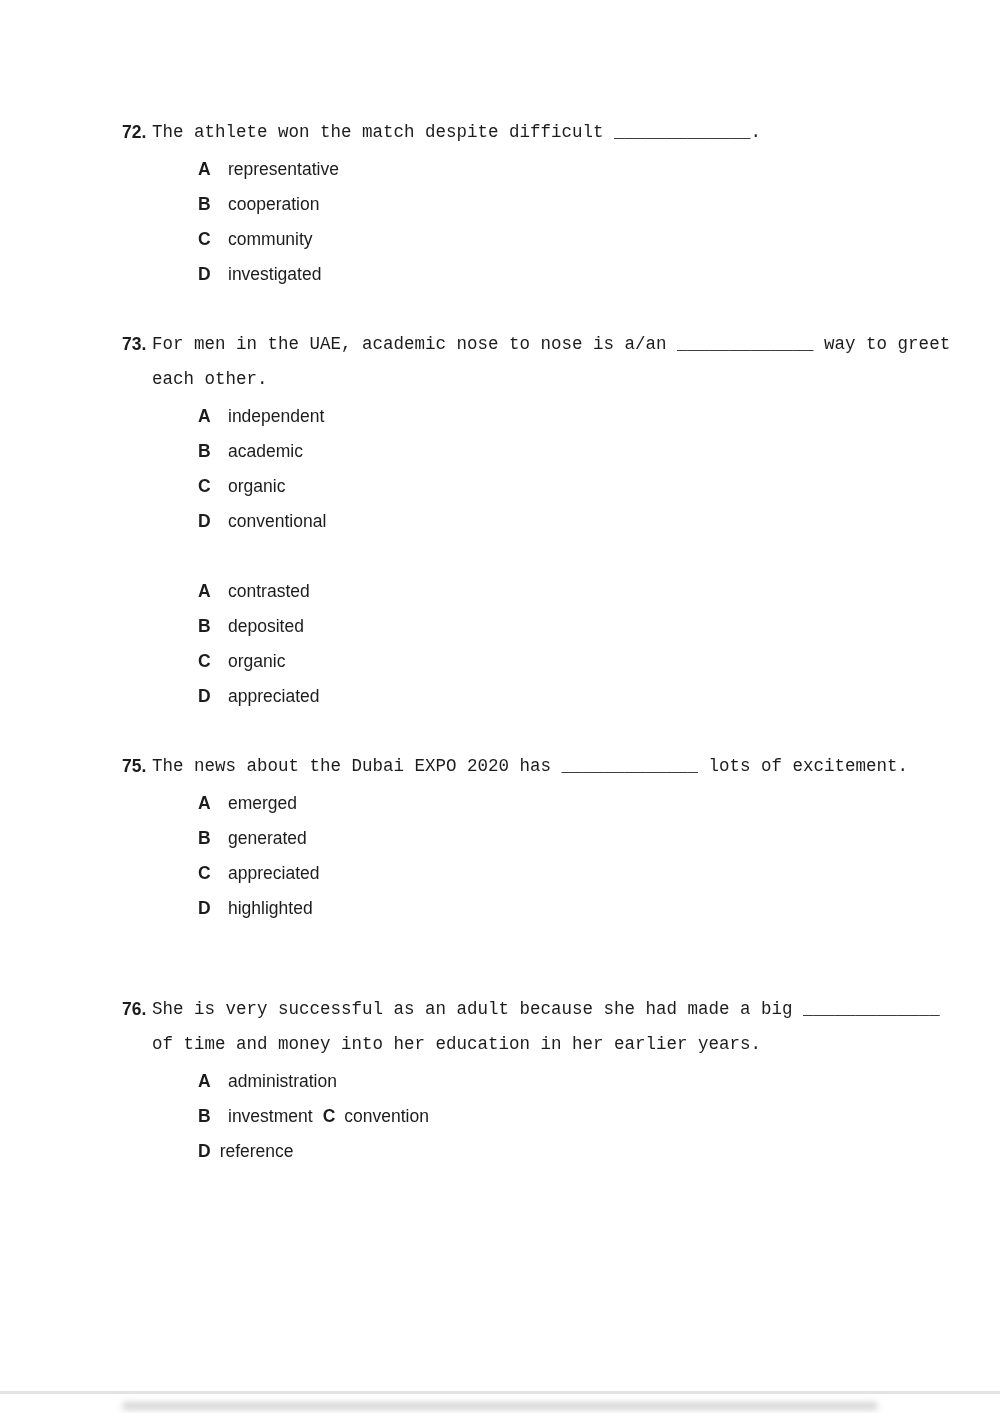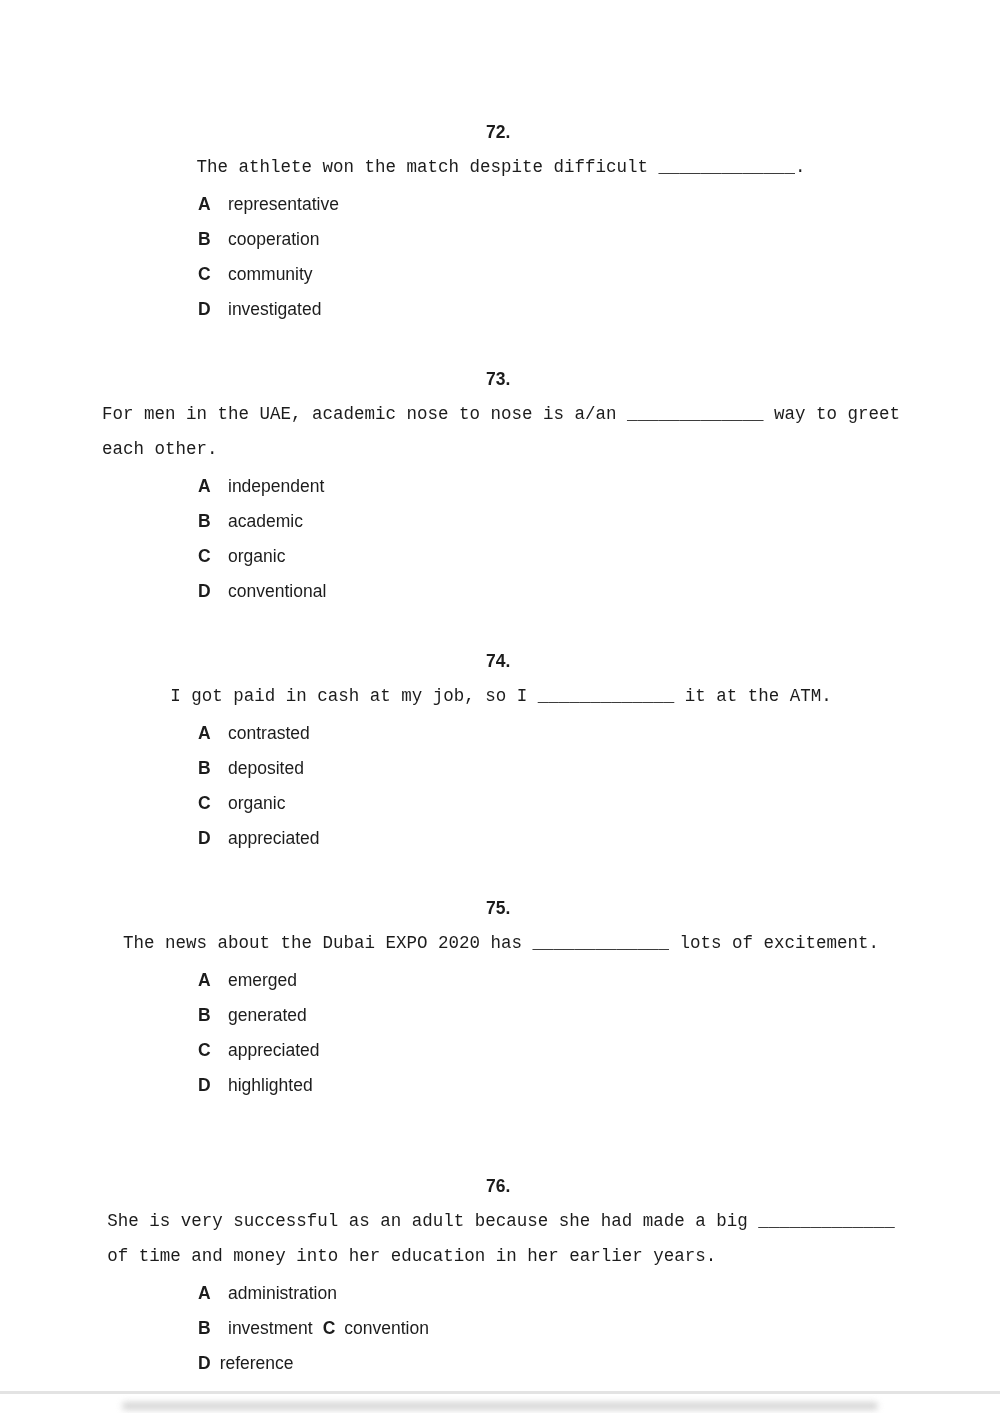--- a/index.html
+++ b/index.html
@@ -16,22 +16,21 @@
     padding: 115px 120px 0 122px;
   }
   .question {
     margin-bottom: 35px;
   }
   .question.gap-large {
     margin-bottom: 66px;
   }
   .q-row {
     display: flex;
-    align-items: center;
-    flex-direction: column;
+    align-items: flex-start;
   }
   .q-num {
     flex: 0 0 30px;
     width: 30px;
     font-weight: bold;
     font-size: 17.5px;
     line-height: 35px;
   }
   .q-body {
     flex: 1;
@@ -148,26 +147,20 @@
         <span class="opt-text">organic</span>
       </div>
       <div class="option">
         <span class="opt-letter">D</span>
         <span class="opt-text">conventional</span>
       </div>
     </div>
   </div>
 
   <div class="question">
-    <div class="q-row">
-      <span class="q-num">74.</span>
-      <div class="q-body">
-        <div class="q-line">I got paid in cash at my job, so I _____________ it at the ATM.</div>
-      </div>
-    </div>
     <div class="options">
       <div class="option">
         <span class="opt-letter">A</span>
         <span class="opt-text">contrasted</span>
       </div>
       <div class="option">
         <span class="opt-letter">B</span>
         <span class="opt-text">deposited</span>
       </div>
       <div class="option">

